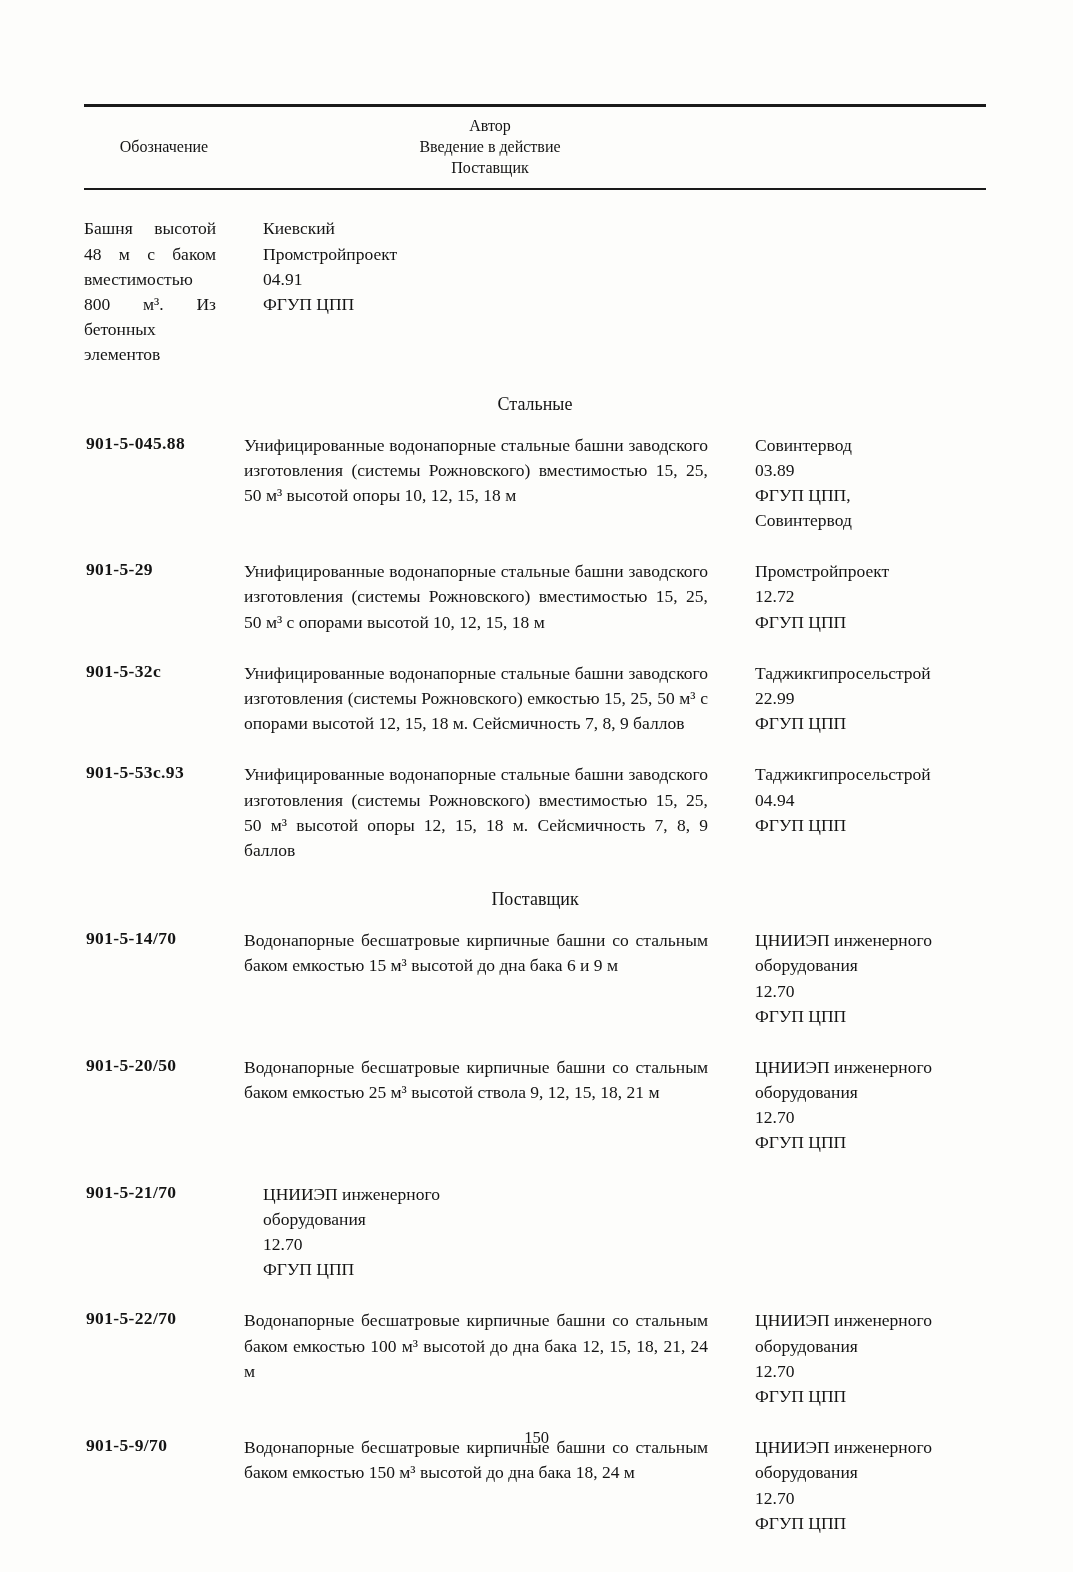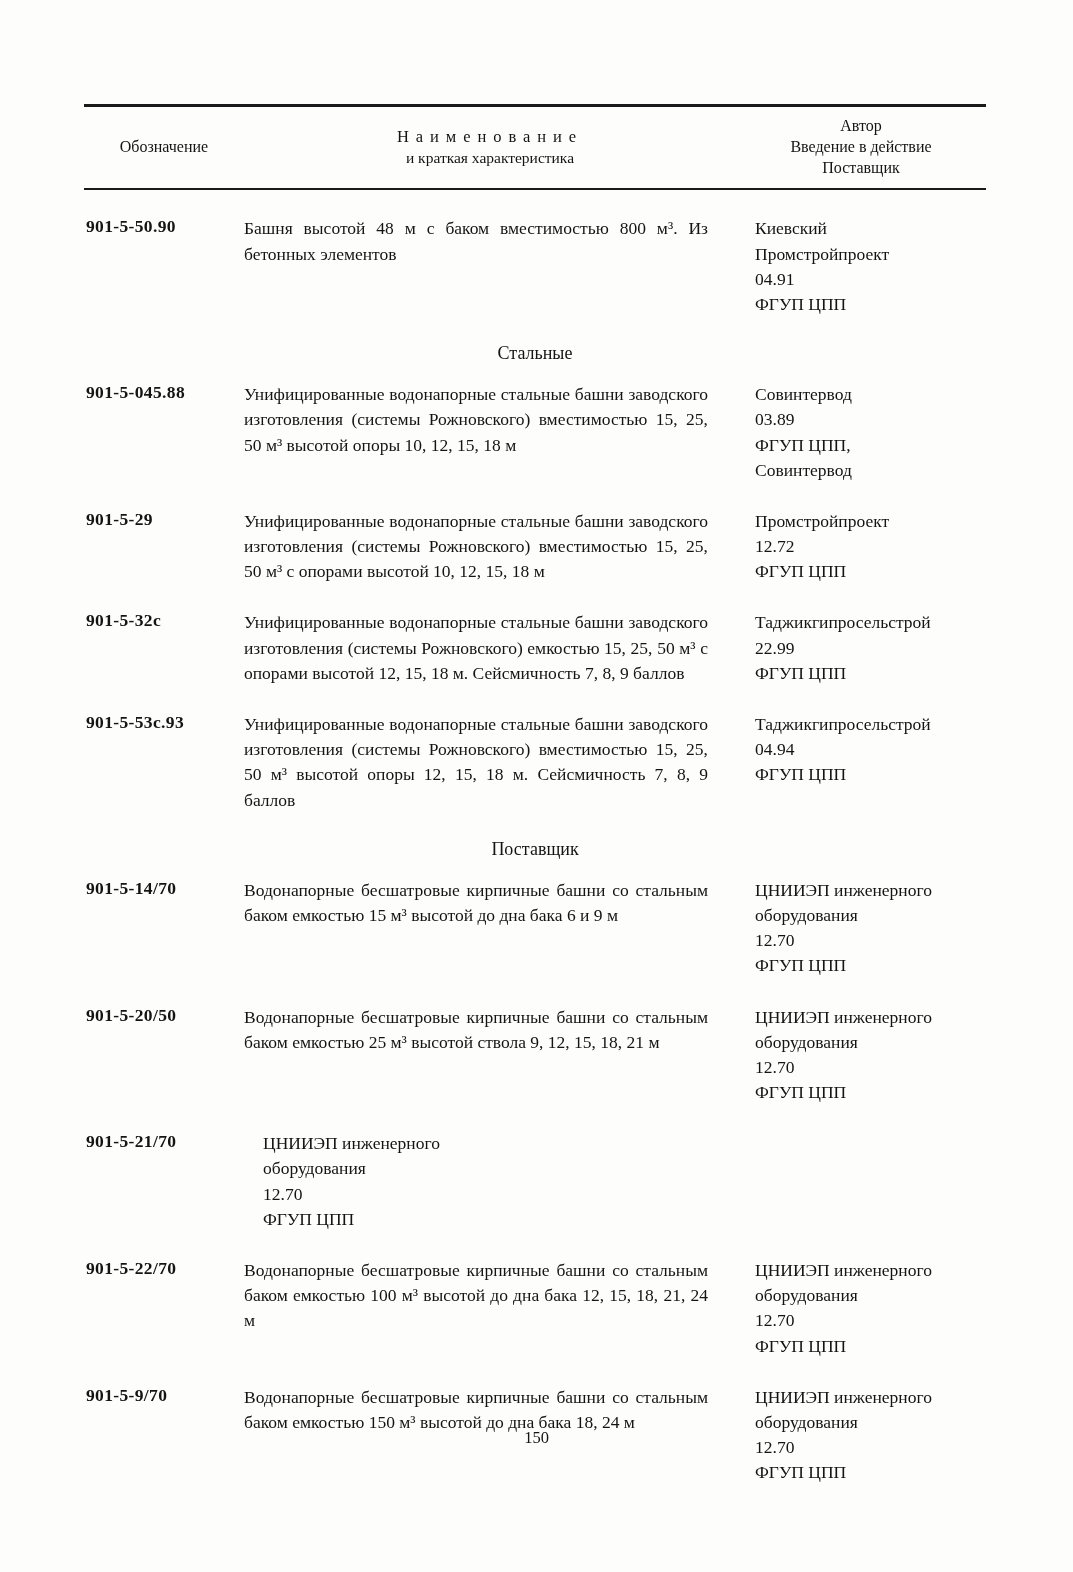--- a/index.html
+++ b/index.html
@@ -73,33 +73,28 @@
 </style>
 </head>
 <body>
 
 <div class="page">
   <div class="content">
 
     <div class="thead">
       <div class="h-col">Обозначение</div>
       <div class="h-col">
-        <div class="h-name-1">Наименование</div>
-        <div class="h-name-2">и краткая характеристика</div>
-      </div>
-      <div class="h-col">
         <div>Автор</div>
         <div>Введение в действие</div>
         <div>Поставщик</div>
       </div>
     </div>
 
     <div class="tbody" id="table-body">
         <div class="row">
-    <div class="c-code">901-5-50.90</div>
     <div class="c-desc">Башня высотой 48 м с баком вместимостью 800 м³. Из бетонных элементов</div>
     <div class="c-auth">
             <div>Киевский</div>
             <div>Промстройпроект</div>
             <div>04.91</div>
             <div>ФГУП ЦПП</div>
           </div>
   </div>
         <div class="section-title">Стальные</div>
         <div class="row">

